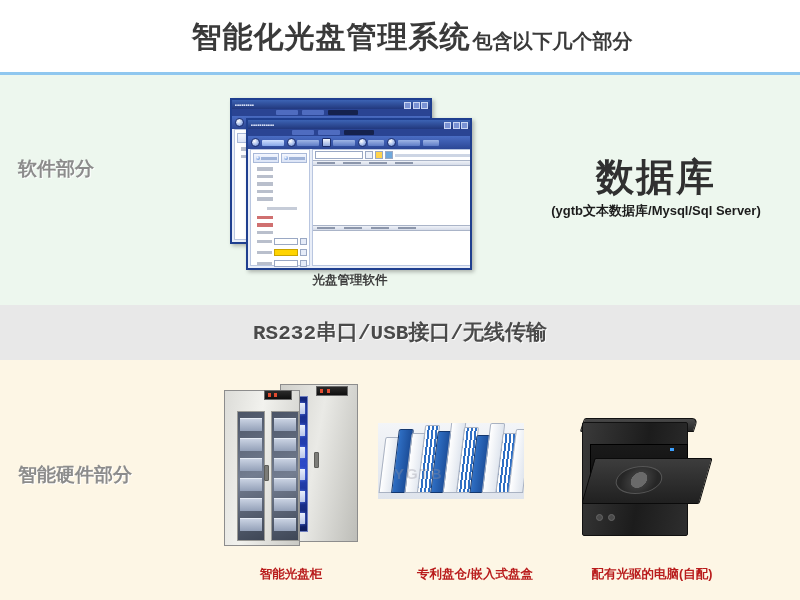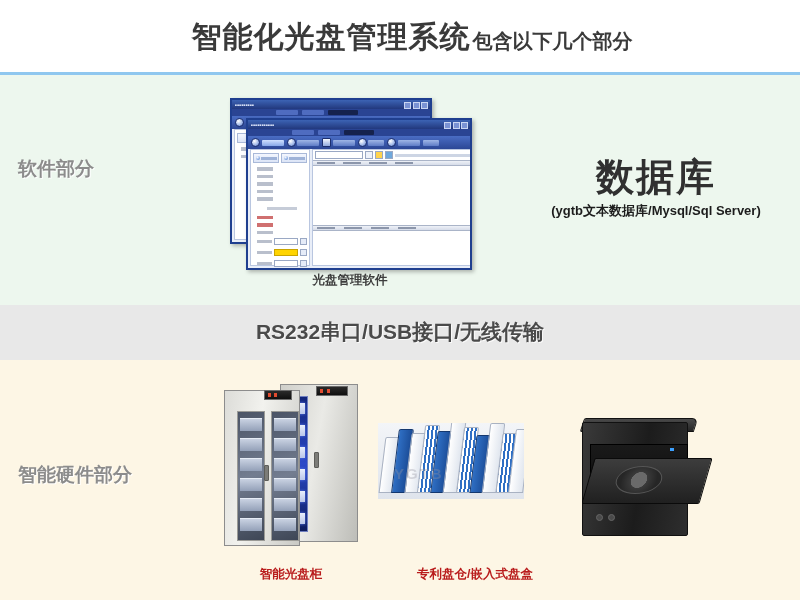--- a/index.html
+++ b/index.html
@@ -60,20 +60,21 @@
   .db-sub{
     font-size:13px;font-weight:bold;color:#1c1c1c;margin-top:4px;
     white-space:nowrap;
   }
 
   
   .connect-text{
     position:absolute;left:180px;top:318px;width:440px;text-align:center;
     font-size:21px;font-weight:bold;color:#4a4a4a;
     text-shadow:1px 1px 0 rgba(255,255,255,.8);
+    font-family:Liberation Mono, monospace;
   }
 
   
   .sw-shot{position:absolute;left:230px;top:98px;width:240px;height:168px;}
   .win{
     position:absolute;border:2px solid #1f3f8f;background:#e9eef8;
     box-shadow:2px 2px 4px rgba(0,0,0,.28);overflow:hidden;
   }
   .win-back{left:0px;top:0px;width:198px;height:142px;}
   .win-front{left:16px;top:20px;width:222px;height:148px;}
@@ -579,14 +580,15 @@
       <div class="pc-tray"></div>
       <div class="pc-disc-hole"></div>
       <span class="pc-led"></span>
       <span class="pc-btn" style="left:24px"></span>
       <span class="pc-btn" style="left:36px"></span>
     </div>
   </div>
 
   <div class="hw-caption cap-cabinet">智能光盘柜</div>
   <div class="hw-caption cap-trays">专利盘仓/嵌入式盘盒</div>
+  <div class="hw-caption cap-pc">配有光驱的电脑(自配)</div>
 
 </div>
 
 </body></html>

